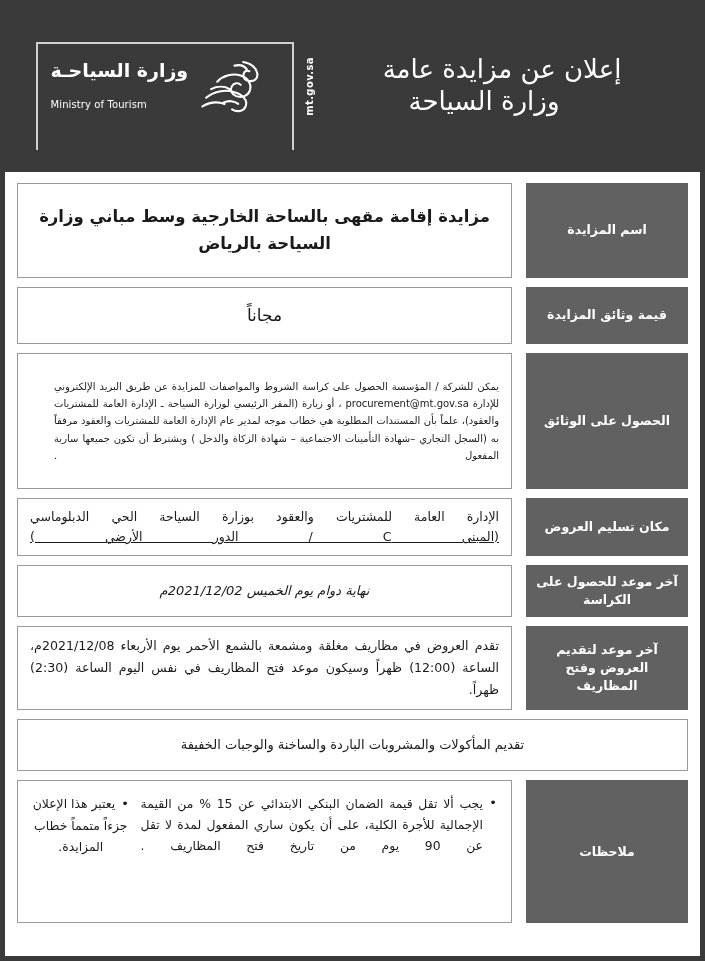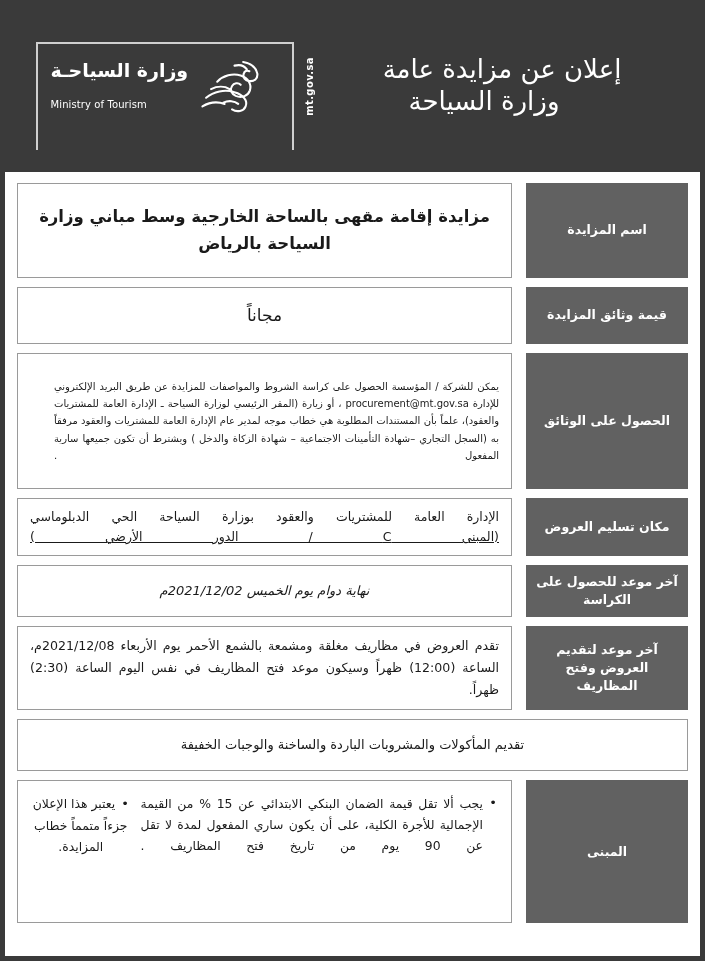--- a/index.html
+++ b/index.html
@@ -360,21 +360,21 @@
       </div>
     </div>
 
     <div class="row row-activity">
       <div class="value-cell">
         <div class="txt">تقديم المأكولات والمشروبات الباردة والساخنة والوجبات الخفيفة</div>
       </div>
     </div>
 
     <div class="row row-notes">
-      <div class="label-cell">المبنى</div>
+      <div class="label-cell">ملاحظات</div>
       <div class="value-cell">
         <ul class="notes-list">
           <li>يجب ألا تقل قيمة الضمان البنكي الابتدائي عن 15 % من القيمة الإجمالية للأجرة الكلية، على أن يكون ساري المفعول لمدة لا تقل عن 90 يوم من تاريخ فتح المظاريف .</li>
           <li class="short">يعتبر هذا الإعلان جزءاً متمماً خطاب المزايدة.</li>
         </ul>
       </div>
     </div>
 
   </div>
 </div>

